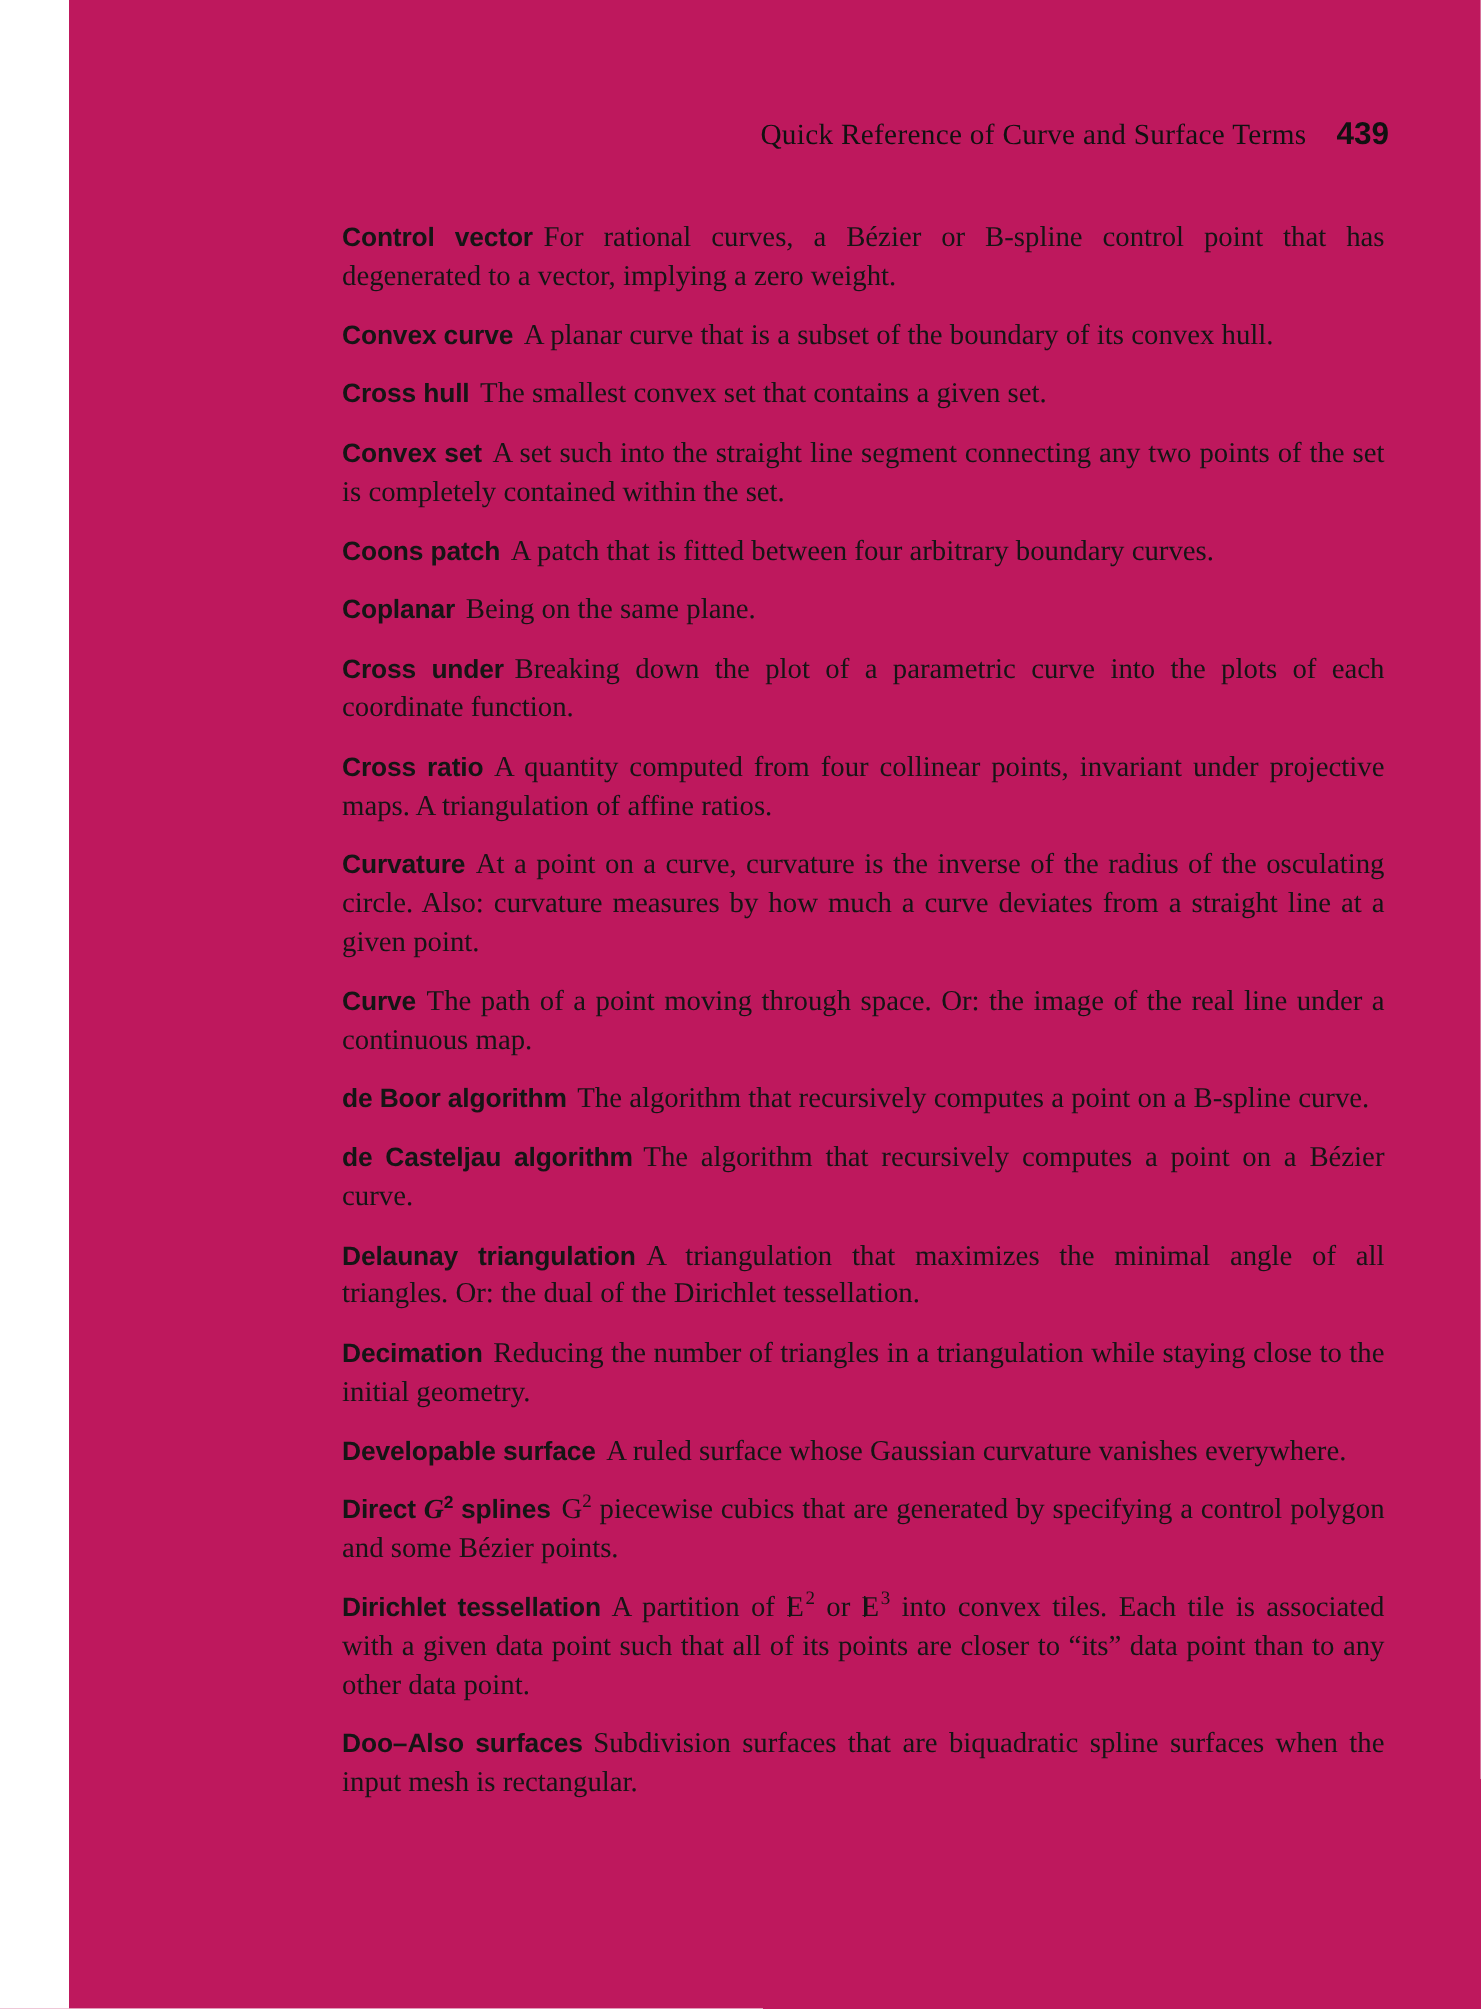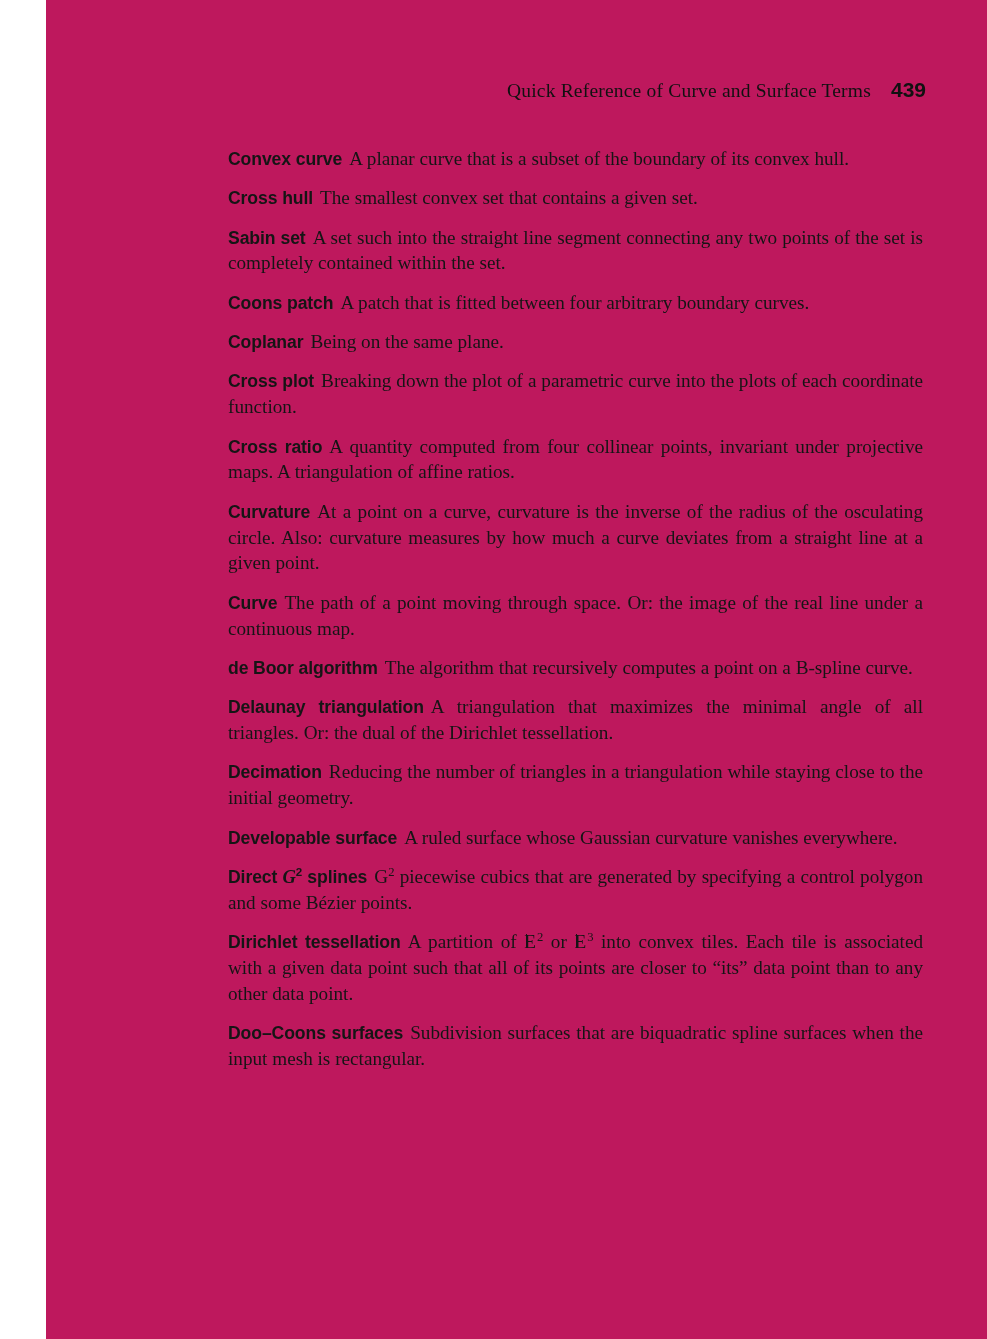--- a/index.html
+++ b/index.html
@@ -105,31 +105,33 @@
 </head>
 <body>
 
 <div class="page">
 
   <div class="header">
     <span class="htitle">Quick Reference of Curve and Surface Terms</span><span class="pagenum">439</span>
   </div>
 
   <div class="content" id="entries">
+      <div class="entry"><span class="term">Control vector</span><span class="gap"></span><span class="body">For rational curves, a Bézier or B-spline control point that has degenerated to a vector, implying a zero weight.</span></div>
       <div class="entry"><span class="term">Convex curve</span><span class="gap"></span><span class="body">A planar curve that is a subset of the boundary of its convex hull.</span></div>
       <div class="entry"><span class="term">Cross hull</span><span class="gap"></span><span class="body">The smallest convex set that contains a given set.</span></div>
-      <div class="entry"><span class="term">Sabin set</span><span class="gap"></span><span class="body">A set such into the straight line segment connecting any two points of the set is completely contained within the set.</span></div>
+      <div class="entry"><span class="term">Convex set</span><span class="gap"></span><span class="body">A set such into the straight line segment connecting any two points of the set is completely contained within the set.</span></div>
       <div class="entry"><span class="term">Coons patch</span><span class="gap"></span><span class="body">A patch that is fitted between four arbitrary boundary curves.</span></div>
       <div class="entry"><span class="term">Coplanar</span><span class="gap"></span><span class="body">Being on the same plane.</span></div>
-      <div class="entry"><span class="term">Cross plot</span><span class="gap"></span><span class="body">Breaking down the plot of a parametric curve into the plots of each coordinate function.</span></div>
+      <div class="entry"><span class="term">Cross under</span><span class="gap"></span><span class="body">Breaking down the plot of a parametric curve into the plots of each coordinate function.</span></div>
       <div class="entry"><span class="term">Cross ratio</span><span class="gap"></span><span class="body">A quantity computed from four collinear points, invariant under projective maps. A triangulation of affine ratios.</span></div>
       <div class="entry"><span class="term">Curvature</span><span class="gap"></span><span class="body">At a point on a curve, curvature is the inverse of the radius of the osculating circle. Also: curvature measures by how much a curve deviates from a straight line at a given point.</span></div>
       <div class="entry"><span class="term">Curve</span><span class="gap"></span><span class="body">The path of a point moving through space. Or: the image of the real line under a continuous map.</span></div>
       <div class="entry"><span class="term">de Boor algorithm</span><span class="gap"></span><span class="body">The algorithm that recursively computes a point on a B-spline curve.</span></div>
+      <div class="entry"><span class="term">de Casteljau algorithm</span><span class="gap"></span><span class="body">The algorithm that recursively computes a point on a Bézier curve.</span></div>
       <div class="entry"><span class="term">Delaunay triangulation</span><span class="gap"></span><span class="body">A triangulation that maximizes the minimal angle of all triangles. Or: the dual of the Dirichlet tessellation.</span></div>
       <div class="entry"><span class="term">Decimation</span><span class="gap"></span><span class="body">Reducing the number of triangles in a triangulation while staying close to the initial geometry.</span></div>
       <div class="entry"><span class="term">Developable surface</span><span class="gap"></span><span class="body">A ruled surface whose Gaussian curvature vanishes everywhere.</span></div>
       <div class="entry"><span class="term">Direct <span class="ital">G</span><sup>2</sup> splines</span><span class="gap"></span><span class="body">G<sup>2</sup> piecewise cubics that are generated by specifying a control polygon and some Bézier points.</span></div>
       <div class="entry"><span class="term">Dirichlet tessellation</span><span class="gap"></span><span class="body">A partition of <span class="bb"></span><sup>2</sup> or <span class="bb"></span><sup>3</sup> into convex tiles. Each tile is associated with a given data point such that all of its points are closer to “its” data point than to any other data point.</span></div>
-      <div class="entry"><span class="term">Doo–Coons surfaces</span><span class="gap"></span><span class="body">Subdivision surfaces that are biquadratic spline surfaces when the input mesh is rectangular.</span></div>
+      <div class="entry"><span class="term">Doo–Also surfaces</span><span class="gap"></span><span class="body">Subdivision surfaces that are biquadratic spline surfaces when the input mesh is rectangular.</span></div>
     </div>
 
 </div>
 
 </body></html>

